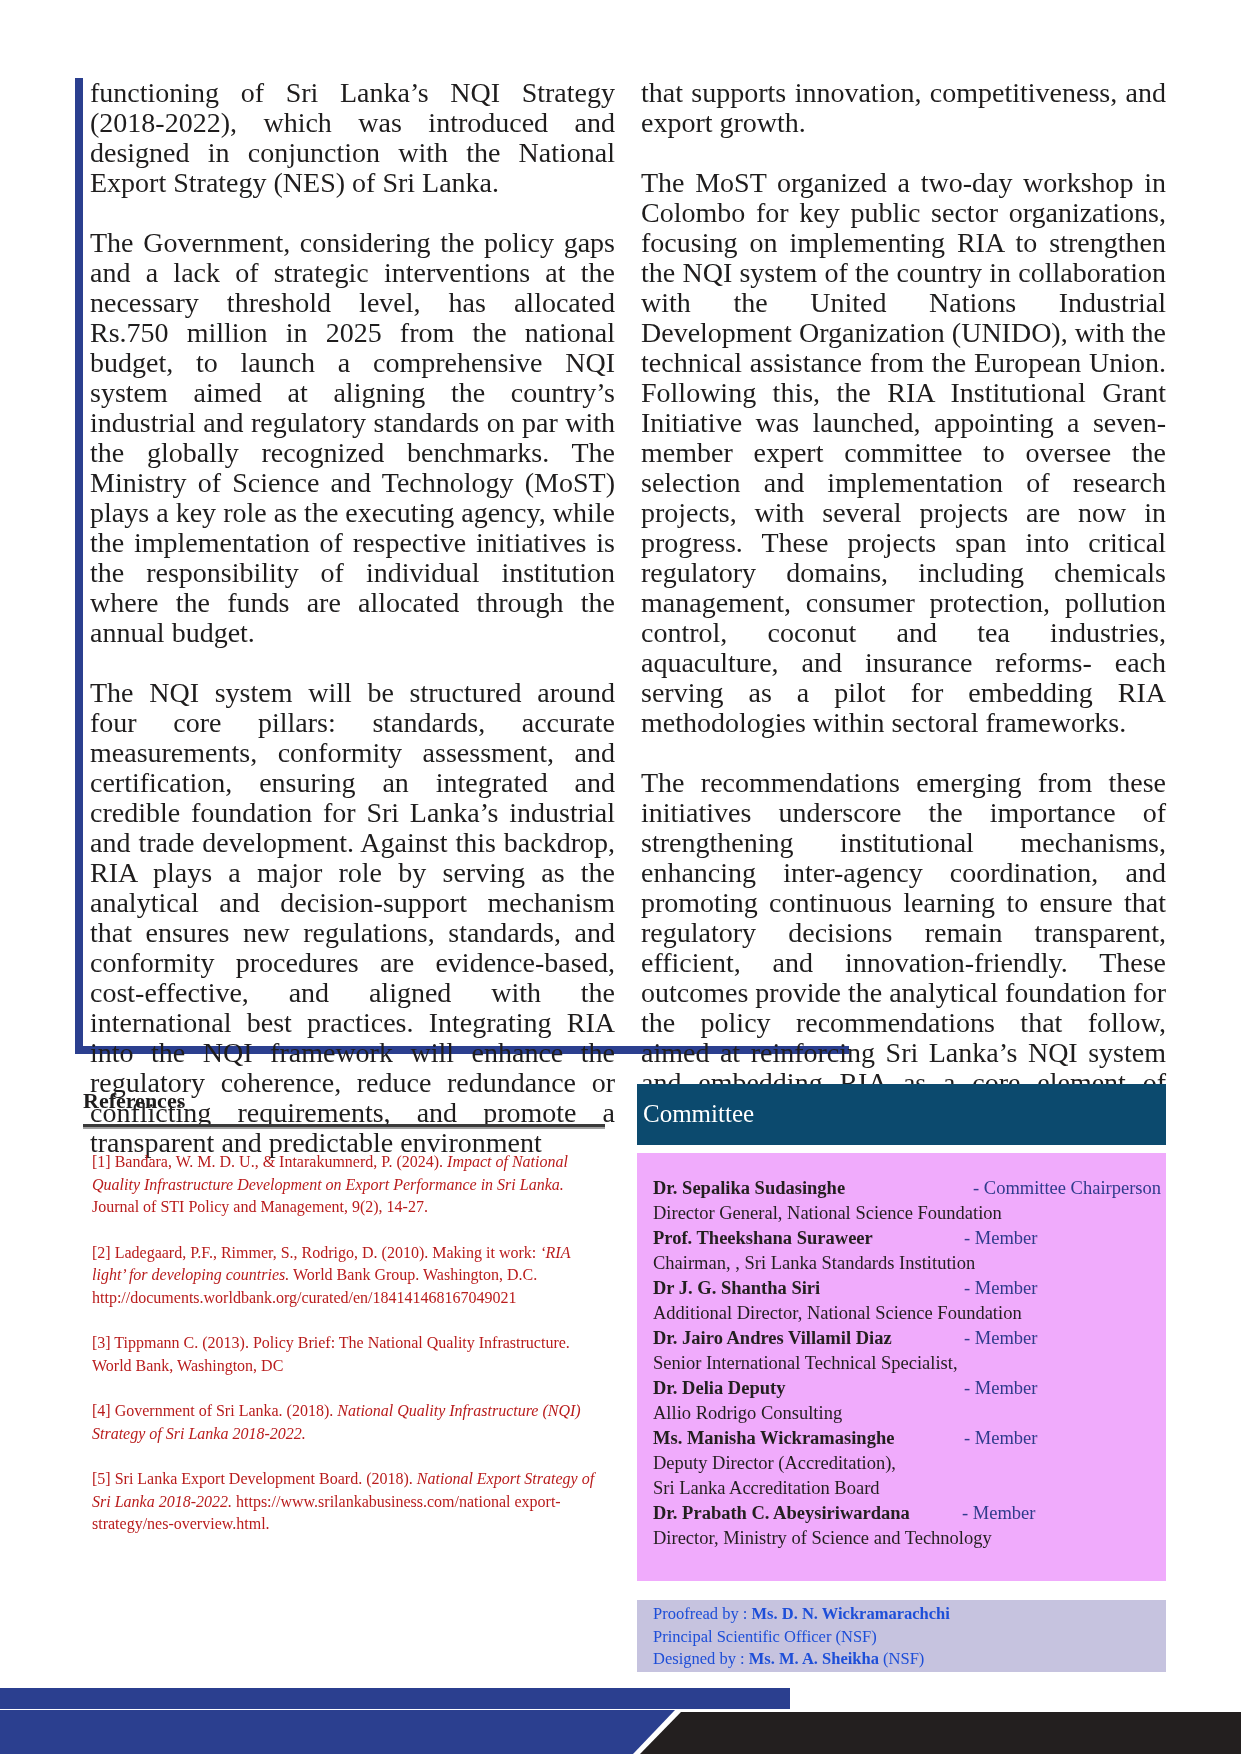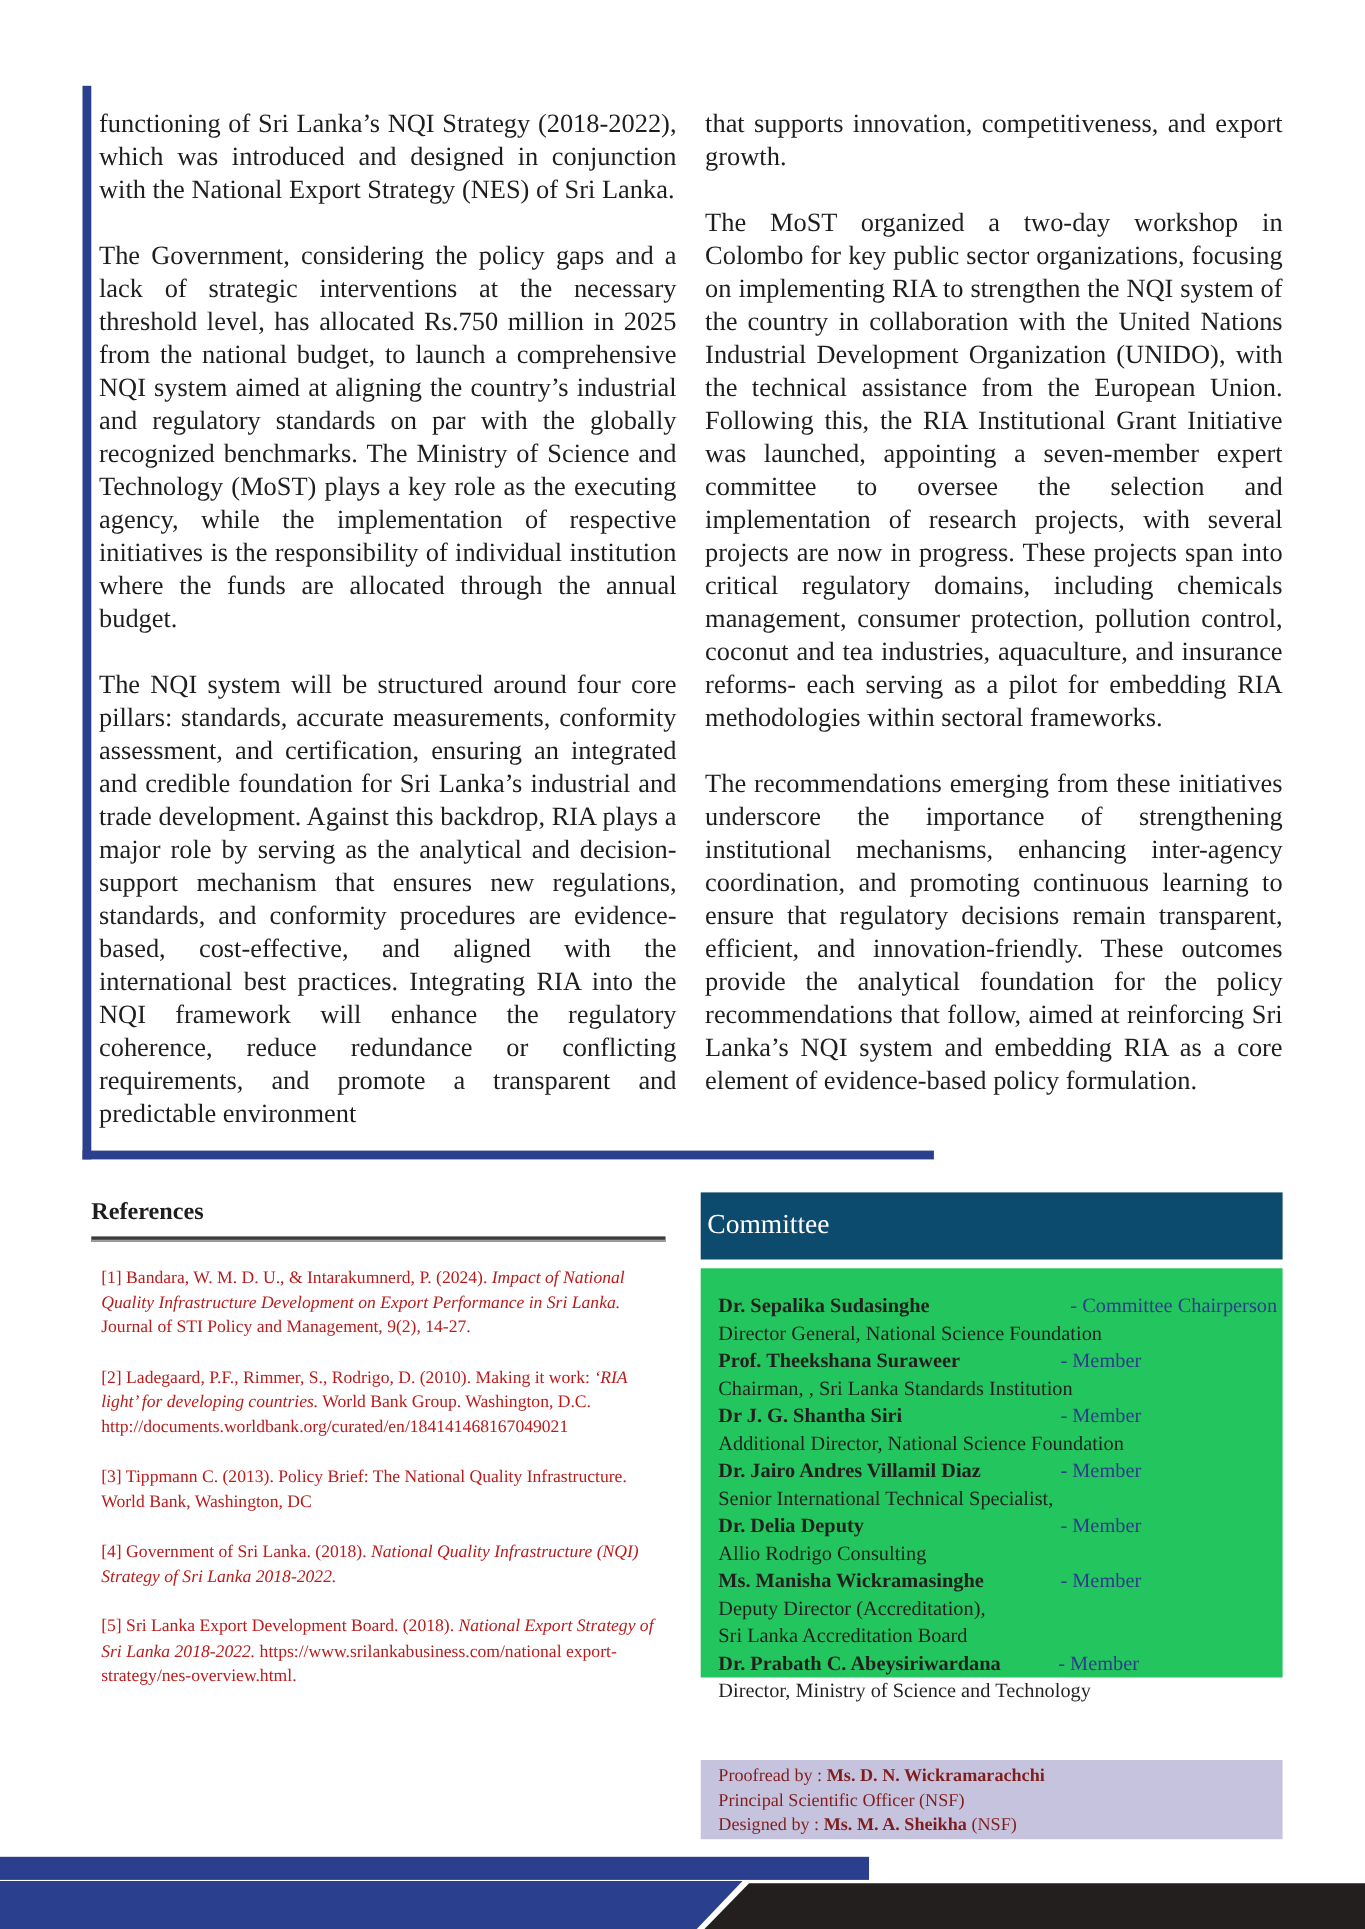--- a/index.html
+++ b/index.html
@@ -2,22 +2,22 @@
 <html><head>
 <meta charset="utf-8">
 <style>
   html, body { margin: 0; padding: 0; }
   body {
     width: 1241px; height: 1754px; position: relative; overflow: hidden;
     background: #ffffff; color: #1f1d1d;
     font-family: "Liberation Serif", "DejaVu Serif", serif;
   }
   .col {
-    position: absolute; top: 78px; font-size: 24px; line-height: 30px;
-    text-align: justify; hyphens: none; letter-spacing: 0; margin-top: 20px;
+    position: absolute; top: 78px; font-size: 28px; line-height: 30px;
+    text-align: justify; hyphens: none; letter-spacing: 0;
   }
   .col p { margin: 0 0 30px 0; }
   .col p:last-child { margin-bottom: 0; }
   #left-col { left: 90px; width: 525px; }
   #right-col { left: 641px; width: 525px; }
   #left-bar {
     position: absolute; left: 75px; top: 78px; width: 8px; height: 976px; background: #2b3f8f;
   }
   #bottom-rule {
     position: absolute; left: 75px; top: 1046px; width: 774px; height: 8px; background: #2b3f8f;
@@ -34,31 +34,31 @@
   #ref-list { margin-top: 22px; padding-left: 9px; }
   .ref { font-size: 16px; line-height: 22.5px; margin: 0 0 23px 0; color: #b91c1c; }
   .ref i { font-style: italic; }
   #committee-head {
     position: absolute; left: 637px; top: 1084px; width: 529px; height: 61px; background: #0c4a6e;
   }
   #committee-head span {
     position: absolute; left: 6px; top: 15px; color: #ffffff; font-size: 25px; line-height: 30px;
   }
   #committee-box {
-    position: absolute; left: 637px; top: 1153px; width: 529px; height: 372px; background: #22c55e;
+    position: absolute; left: 637px; top: 1153px; width: 529px; height: 428px; background: #f0abfc;
   }
   #members { position: absolute; left: 16px; top: 23px; width: 513px; }
   .m-line { font-size: 18.5px; line-height: 25px; white-space: nowrap; position: relative; height: 25px; }
   .m-name { font-weight: bold; color: #231f1f; }
   .m-role { position: absolute; color: #2f3b8c; }
   .m-desc { color: #231f1f; }
   #credits-box {
     position: absolute; left: 637px; top: 1600px; width: 529px; height: 72px; background: #c6c3df;
   }
-  #credits { position: absolute; left: 16px; top: 3px; font-size: 16.5px; line-height: 22.5px; color: #7f1d1d; }
+  #credits { position: absolute; left: 16px; top: 3px; font-size: 16.5px; line-height: 22.5px; color: #1d4ed8; }
   #credits b { font-weight: bold; }
   #footer { position: absolute; left: 0; top: 1680px; width: 1241px; height: 74px; }
 </style>
 </head>
 <body>
 
 <div id="left-bar"></div>
 <div id="bottom-rule"></div>
 
 <div id="left-col" class="col">

